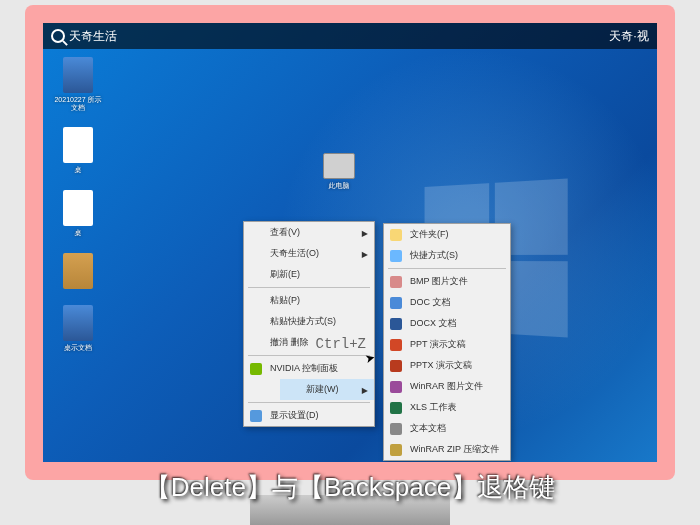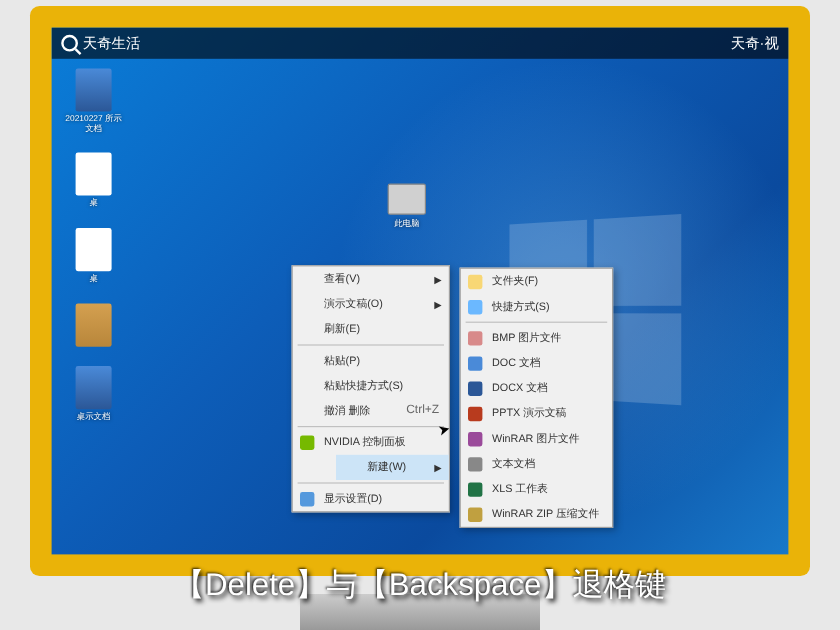--- a/index.html
+++ b/index.html
@@ -10,21 +10,21 @@
       font-family: "Microsoft YaHei", sans-serif;
       overflow: hidden;
       position: relative;
     }
     .monitor {
       position: absolute;
       left: 25px;
       top: 5px;
       width: 650px;
       height: 475px;
-      background: #eab308;
+      background: #fca5a5;
       border-radius: 8px;
       padding: 18px;
     }
     .screen {
       width: 100%;
       height: 100%;
       background: linear-gradient(135deg, #0a7dd8 0%, #0d5db8 40%, #0a4a9e 70%, #1878c9 100%);
       position: relative;
       overflow: hidden;
     }
@@ -153,21 +153,22 @@
       position: absolute;
       right: 6px;
       top: 50%;
       transform: translateY(-50%);
       font-size: 8px;
     }
     .menu-item .shortcut {
       position: absolute;
       right: 8px;
       color: #666;
-      font-size: 10px;
+      font-size: 14px;
+      font-family: Liberation Mono, monospace;
     }
     .menu-sep {
       height: 1px;
       background: #c0c0c0;
       margin: 2px 4px;
     }
     .menu-ico {
       position: absolute;
       left: 6px;
       top: 50%;
@@ -267,43 +268,44 @@
       </div>
     </div>
 
     <div class="center-icon">
       <div class="pc-ico"></div>
       <div class="lbl">此电脑</div>
     </div>
 
     <div class="context-menu menu1" id="menu-main">
         <div class="menu-item"><span>查看(V)</span><span class="arrow">▶</span></div>
-        <div class="menu-item"><span>演示文稿(O)</span><span class="arrow">▶</span></div>
+        <div class="menu-item"><span>天奇生活(O)</span><span class="arrow">▶</span></div>
         <div class="menu-item"><span>刷新(E)</span></div>
         <div class="menu-sep"></div>
         <div class="menu-item"><span>粘贴(P)</span></div>
         <div class="menu-item"><span>粘贴快捷方式(S)</span></div>
         <div class="menu-item"><span>撤消 删除</span><span class="shortcut">Ctrl+Z</span></div>
         <div class="menu-sep"></div>
         <div class="menu-item"><span class="menu-ico ico-nvidia"></span><span>NVIDIA 控制面板</span></div>
         <div class="menu-item hover"><span>新建(W)</span><span class="arrow">▶</span></div>
         <div class="menu-sep"></div>
         <div class="menu-item"><span class="menu-ico ico-display"></span><span>显示设置(D)</span></div>
       </div>
     <div class="context-menu menu2" id="menu-new">
         <div class="menu-item"><span class="menu-ico ico-folder"></span><span>文件夹(F)</span></div>
         <div class="menu-item"><span class="menu-ico ico-shortcut"></span><span>快捷方式(S)</span></div>
         <div class="menu-sep"></div>
         <div class="menu-item"><span class="menu-ico ico-bmp"></span><span>BMP 图片文件</span></div>
         <div class="menu-item"><span class="menu-ico ico-doc"></span><span>DOC 文档</span></div>
         <div class="menu-item"><span class="menu-ico ico-docx"></span><span>DOCX 文档</span></div>
+        <div class="menu-item"><span class="menu-ico ico-ppt"></span><span>PPT 演示文稿</span></div>
         <div class="menu-item"><span class="menu-ico ico-pptx"></span><span>PPTX 演示文稿</span></div>
         <div class="menu-item"><span class="menu-ico ico-rar"></span><span>WinRAR 图片文件</span></div>
+        <div class="menu-item"><span class="menu-ico ico-xls"></span><span>XLS 工作表</span></div>
         <div class="menu-item"><span class="menu-ico ico-txt"></span><span>文本文档</span></div>
-        <div class="menu-item"><span class="menu-ico ico-xls"></span><span>XLS 工作表</span></div>
         <div class="menu-item"><span class="menu-ico ico-zip"></span><span>WinRAR ZIP 压缩文件</span></div>
       </div>
 
     <div class="cursor">➤</div>
   </div>
 </div>
 
 <div class="subtitle">【Delete】与【Backspace】退格键</div>
 
 </body></html>

